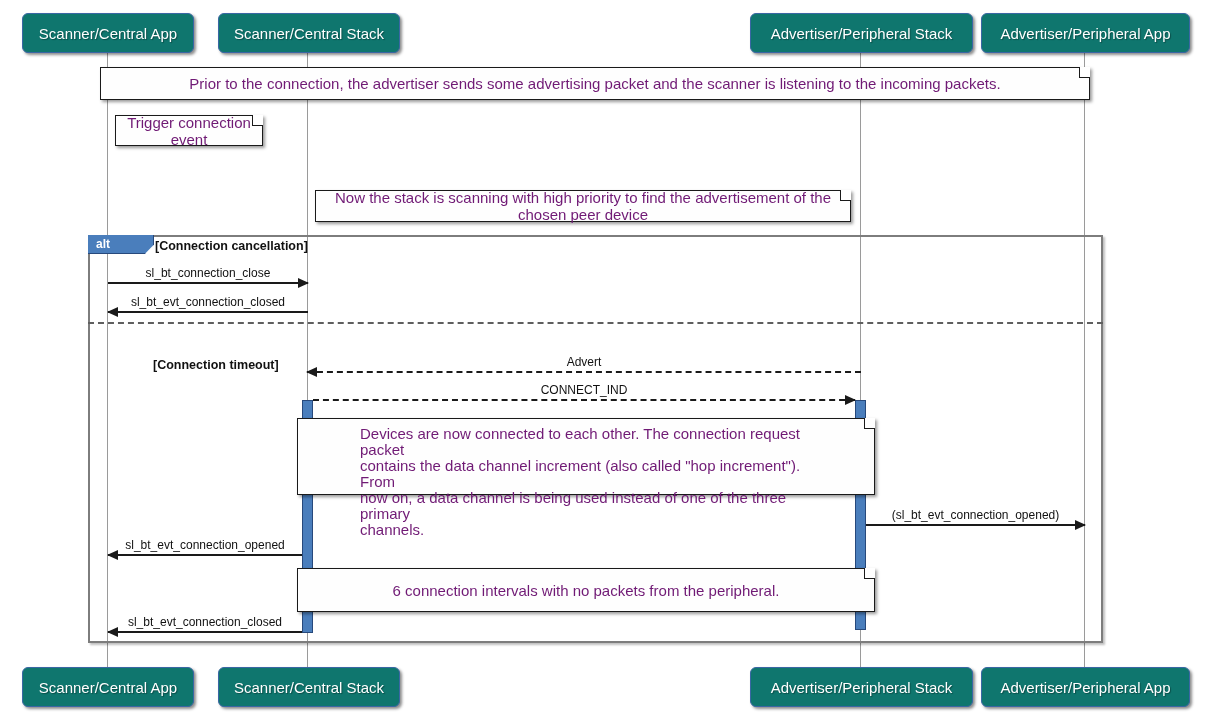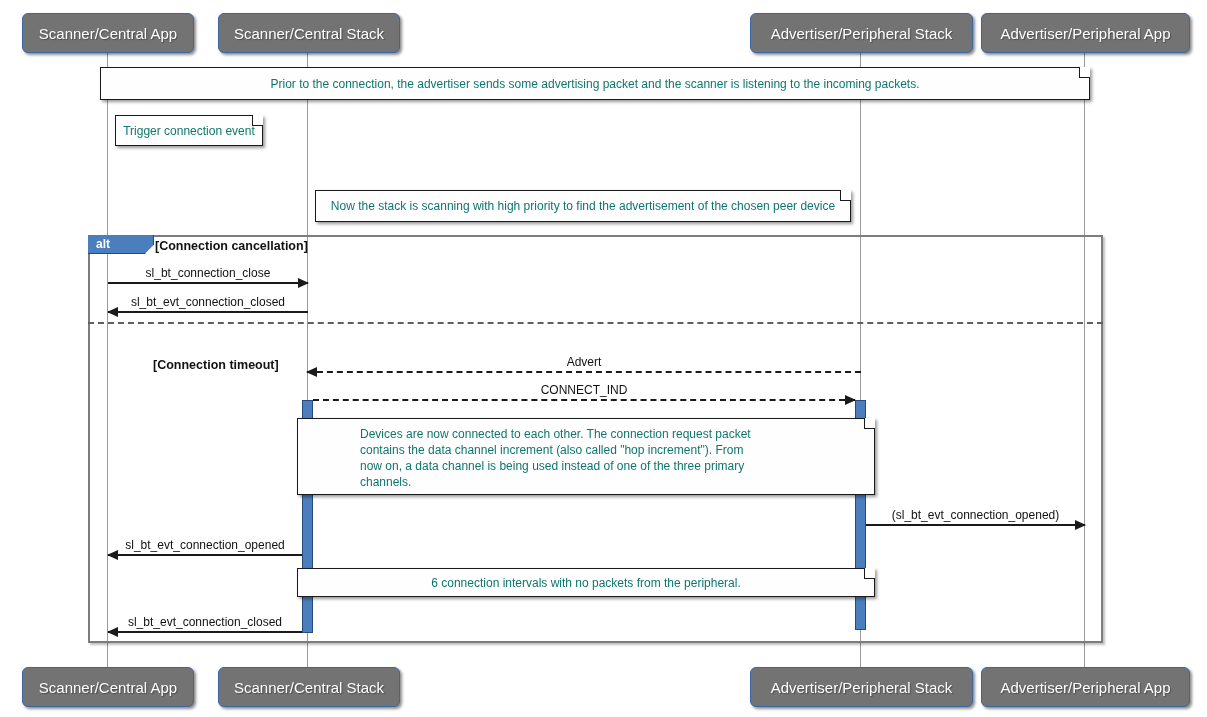--- a/index.html
+++ b/index.html
@@ -3,21 +3,21 @@
 <meta charset="utf-8">
 <style>
   * { margin:0; padding:0; box-sizing:border-box; }
   html,body { background:#ffffff; }
   body { font-family:"Liberation Sans","DejaVu Sans",sans-serif; }
   .canvas { position:relative; width:1207px; height:717px; background:#ffffff; overflow:hidden; }
 
   
   .participant {
     position:absolute; height:40px;
-    background:#737373; border:1.5px solid #3a67a4; border-radius:6px;
+    background:#0f766e; border:1.5px solid #3a67a4; border-radius:6px;
     color:#ffffff; font-size:15px;
     display:flex; align-items:center; justify-content:center;
     box-shadow:2px 2px 3px rgba(0,0,0,0.45);
     text-shadow:1px 1px 1px rgba(0,0,0,0.35);
     white-space:nowrap;
   }
   .row-top { top:13px; }
   .row-bottom { top:667px; }
   .p1 { left:22px;  width:172px; }
   .p2 { left:218px; width:182px; }
@@ -60,30 +60,30 @@
   .m-close     { left:108px; top:266px; width:200px; }
   .m-closed1   { left:108px; top:295px; width:200px; }
   .m-advert    { left:307px; top:355px; width:554px; }
   .m-connect   { left:313px; top:383px; width:542px; }
   .m-opened-p  { left:866px; top:508px; width:219px; }
   .m-opened    { left:108px; top:538px; width:194px; }
   .m-closed2   { left:108px; top:615px; width:194px; }
 
   
   .note { position:absolute; background:#fefefe; border:1px solid #1a1a1a;
-          box-shadow:2px 2px 3px rgba(0,0,0,0.4); font-size:12px; color:#0f766e; }
+          box-shadow:2px 2px 3px rgba(0,0,0,0.4); font-size:15px; color:#701a75; }
   .note .fold { position:absolute; top:-1px; right:-1px; width:11px; height:11px;
                 background:#ffffff; border-left:1px solid #1a1a1a; border-bottom:1px solid #1a1a1a; }
   .note-center { display:flex; align-items:center; justify-content:center; text-align:center; }
   .note-prior     { left:100px; top:67px;  width:990px; height:33px; }
   .note-trigger   { left:115px; top:115px; width:148px; height:31px; }
   .note-scanning  { left:315px; top:190px; width:536px; height:32px; }
   .note-connected { left:297px; top:418px; width:578px; height:77px; }
   .note-connected .txt { width:452px; margin:7px auto 0 auto; line-height:16px; text-align:left; }
-  .note-intervals { left:297px; top:568px; width:578px; height:29px; }
+  .note-intervals { left:297px; top:568px; width:578px; height:44px; }
 </style>
 </head>
 <body>
 
 <div class="canvas">
 
   <div class="lifeline l1"></div>
   <div class="lifeline l2"></div>
   <div class="lifeline l3"></div>
   <div class="lifeline l4"></div>

